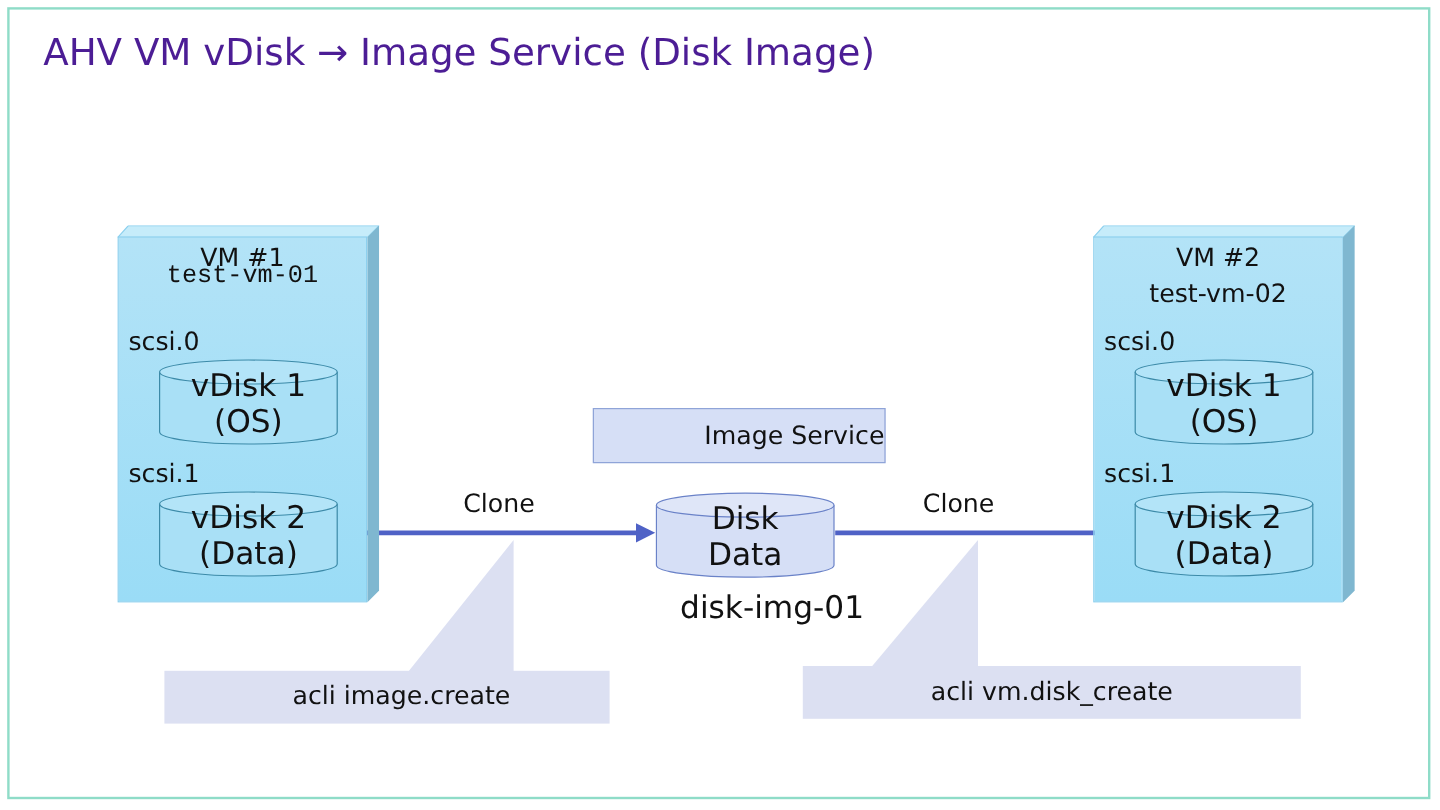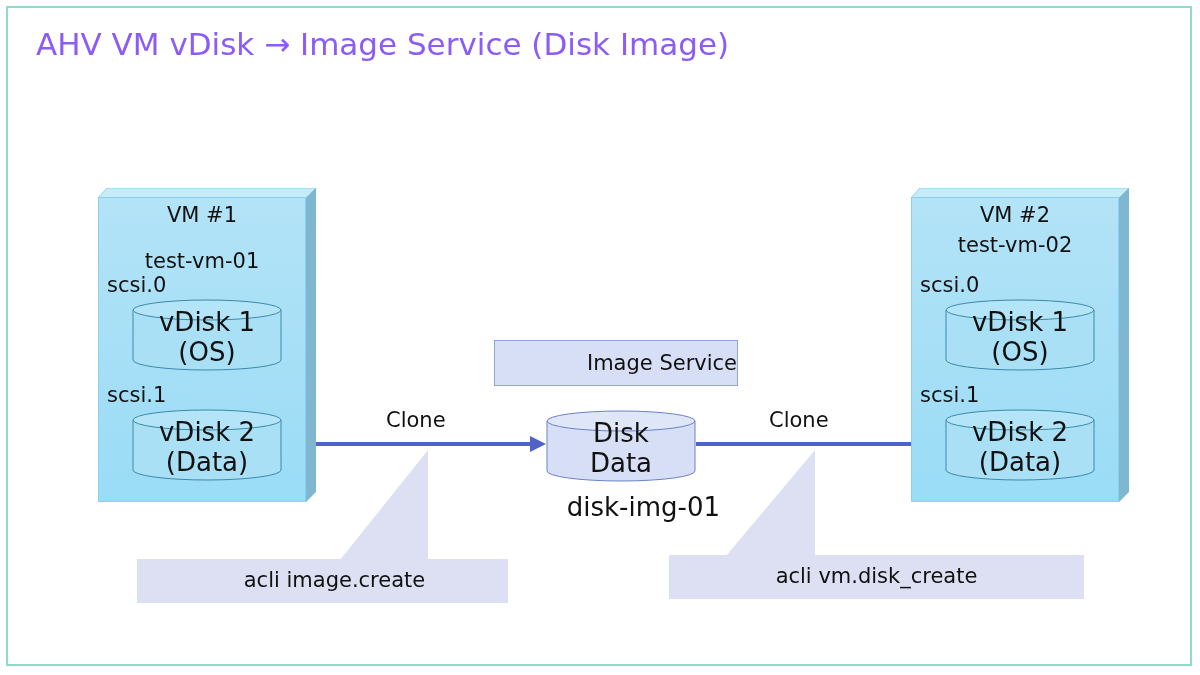--- a/index.html
+++ b/index.html
@@ -1,20 +1,20 @@
 <!DOCTYPE html>
 <html><head>
 <meta charset="utf-8">
 <style>
   html, body { margin:0; padding:0; background:#ffffff; }
   body { width:1200px; height:675px; position:relative; overflow:hidden;
          font-family:"DejaVu Sans", sans-serif; color:#111; }
   .frame { position:absolute; left:6px; top:6px; width:1186px; height:660px;
            border:2px solid #8fdcc8; box-sizing:border-box; }
-  .title { position:absolute; left:36px; top:26px; font-size:31px; color:#8b5cf6; white-space:nowrap; }
+  .title { position:absolute; left:36px; top:26px; font-size:31px; color:#4c1d95; white-space:nowrap; }
   .vm { position:absolute; top:188px; width:218px; height:314px; }
   .vm .front { position:absolute; left:0; top:9px; width:208px; height:305px;
                background:linear-gradient(#b3e3f7,#9adcf6); border:1px solid #8dd0ee; box-sizing:border-box; }
   .vm .top { position:absolute; left:0; top:0; width:218px; height:10px; }
   .vm .side { position:absolute; right:0; top:0; width:10px; height:314px; }
   .vm-label { position:absolute; left:0; width:208px; text-align:center; font-size:21px; line-height:30px; }
   .scsi { position:absolute; left:9px; font-size:21px; }
   .disk { position:absolute; left:34px; width:150px; height:72px; }
   .disk svg { position:absolute; left:0; top:0; }
   .disk-text { position:absolute; left:0; width:150px; text-align:center; font-size:26px; line-height:30px; top:8px; }
@@ -43,21 +43,21 @@
 
 <div class="vm" style="left:98px;">
   <svg class="top" width="218" height="10">
       <polygon points="0,10 9,0 218,0 208,10" fill="#c6ecfa" stroke="#8dd0ee"></polygon>
     </svg>
   <svg class="side" width="10" height="314">
       <polygon points="0,10 10,0 10,304 0,314" fill="#7fb7d0"></polygon>
     </svg>
   <div class="front"></div>
   <div class="vm-label" style="top:12px;">VM #1</div>
-  <div class="vm-label" style="top:58px;">test-vm-01</div>
+  <div class="vm-label" style="top:28px;font-family:Liberation Mono, monospace;">test-vm-01</div>
   <div class="scsi" style="top:85px;">scsi.0</div>
   <div class="disk" style="top:111px;">
     <svg width="150" height="72">
       <path d="M1,11 L1,61 A74,10 0 0 0 149,61 L149,11" fill="#a9e0f6" stroke="#3c8aa8" stroke-width="1"></path>
       <ellipse cx="75" cy="11" rx="74" ry="10" fill="#b3e4f8" stroke="#3c8aa8" stroke-width="1"></ellipse>
     </svg>
     <div class="disk-text">vDisk 1</div>
     <div class="disk-text" style="top:38px;">(OS)</div>
   </div>
   <div class="scsi" style="top:195px;">scsi.1</div>

